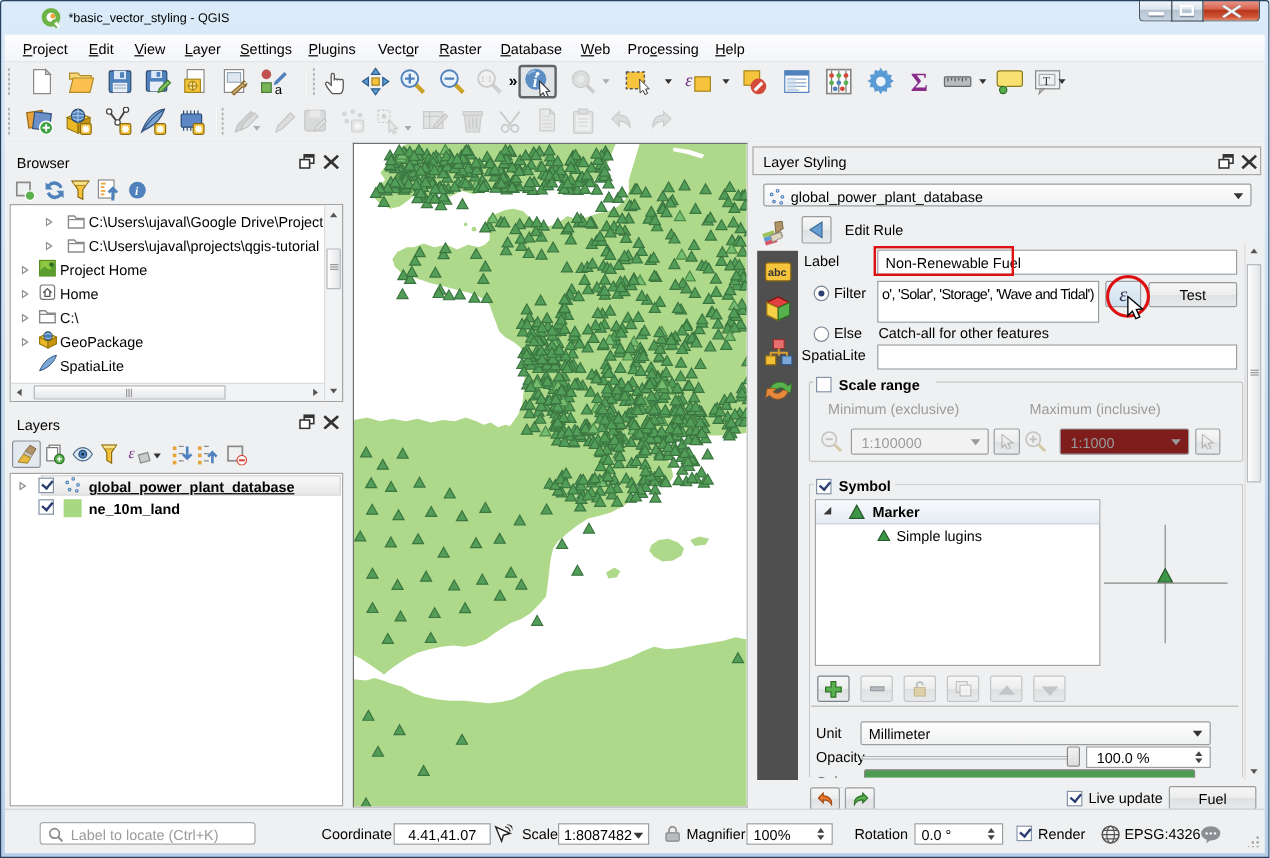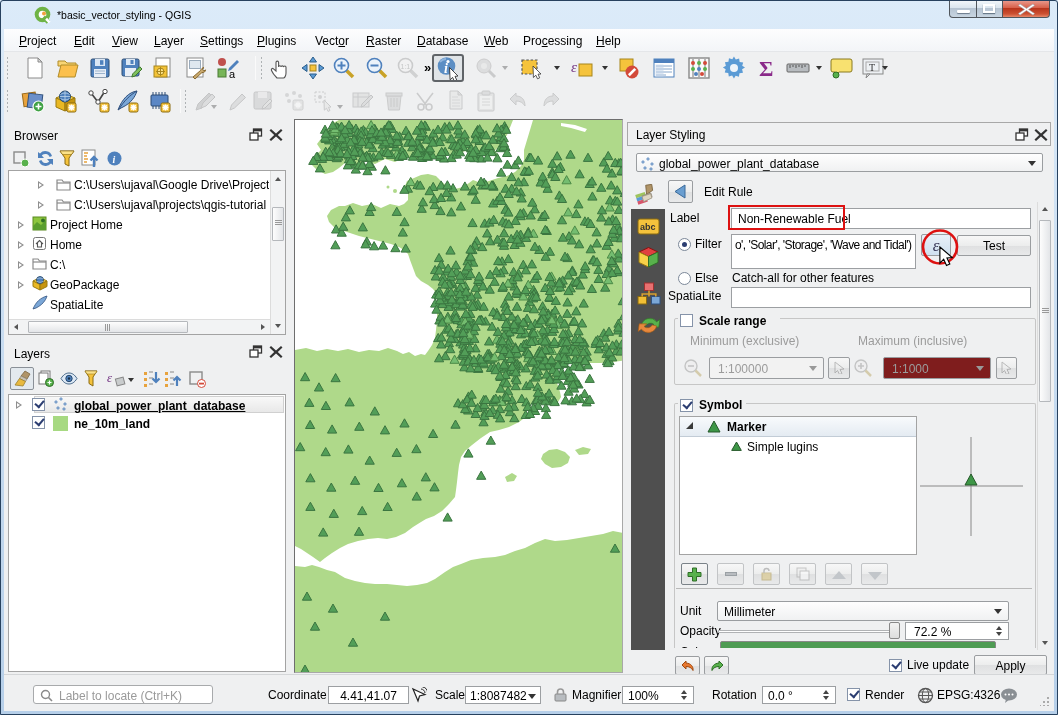--- a/index.html
+++ b/index.html
@@ -1778,21 +1778,21 @@
       <div class="abs" style="left:672px;top:470px;width:356px;height:1px;background:#b8b8b8"></div>
       <div class="sbtext" style="left:676px;top:486px">Unit</div>
       <div class="combo" style="left:713px;top:483px;width:292px;height:20px">
           <div class="ca"></div>
           <div class="abs" style="left:6px;top:3px">Millimeter</div>
         </div>
       <div class="sbtext" style="left:676px;top:506px">Opacity</div>
       <div class="abs" style="left:714px;top:512px;width:176px;height:3px;background:#fff;border:1px solid #b0b2b4"></div>
       <div class="abs" style="left:885px;top:504px;width:11px;height:17px;background:linear-gradient(180deg,#f2f2f2,#ddd);border:1px solid #888;border-radius:2px"></div>
       <div class="spin" style="left:901px;top:504px;width:104px;height:18px">
-          <div class="abs" style="left:8px;top:2px">72.2 %</div>
+          <div class="abs" style="left:8px;top:2px">100.0 %</div>
         <div class="spinarr" style="background:none;border:none">
             <div class="ua" style="top:2px"></div>
             <div class="da" style="bottom:2px"></div>
           </div>
       </div>
       <div class="sbtext" style="left:676px;top:527px">Color</div>
       <div class="abs" style="left:716px;top:523px;width:276px;height:12px;background:#4e9b53;border:1px solid #888;border-radius:2px"></div>
     </div>
     <div class="abs" style="left:662px;top:530px;width:371px;height:8px;background:#eff0f1"></div>
 
@@ -1804,21 +1804,21 @@
     </div>
 
     <div class="btn" style="left:671px;top:538px;width:25px;height:19px"><svg width="16" height="14" viewBox="0 0 16 14" style="margin-top:2px">
           <path d="M6 2L2 6l4 4V7.5c3 0 5.5 1 7 4 .5-4-2-7-7-7.5z" fill="#e87830" stroke="#a04a10"></path>
         </svg></div>
       <div class="btn" style="left:700px;top:538px;width:25px;height:19px"><svg width="16" height="14" viewBox="0 0 16 14" style="margin-top:2px">
           <path d="M10 2l4 4-4 4V7.5c-3 0-5.5 1-7 4-.5-4 2-7 7-7.5z" fill="#58b14c" stroke="#2e6e26"></path>
         </svg></div>
     <div class="cb chk" style="left:885px;top:541px"></div>
     <div class="sbtext" style="left:903px;top:540px">Live update</div>
-    <div class="btn" style="left:970px;top:537px;width:73px;height:20px;padding-top:3px">Apply</div>
+    <div class="btn" style="left:970px;top:537px;width:73px;height:20px;padding-top:3px">Fuel</div>
   </div>
 </div>
 <div id="statusbar">
   <div class="abs" style="left:29px;top:10px;width:180px;height:19px;background:#fff;border:1px solid #a8aaac;border-radius:3px">
     <svg class="abs" style="left:6px;top:3px" width="13" height="13" viewBox="0 0 13 13">
         <circle cx="5.5" cy="5.5" r="4" fill="none" stroke="#8a8a8a" stroke-width="1.4"></circle>
         <line x1="8.5" y1="8.5" x2="12" y2="12" stroke="#8a8a8a" stroke-width="1.6"></line>
       </svg>
     <div class="abs" style="left:25px;top:3px;color:#9a9a9a">Label to locate (Ctrl+K)</div>
   </div>

